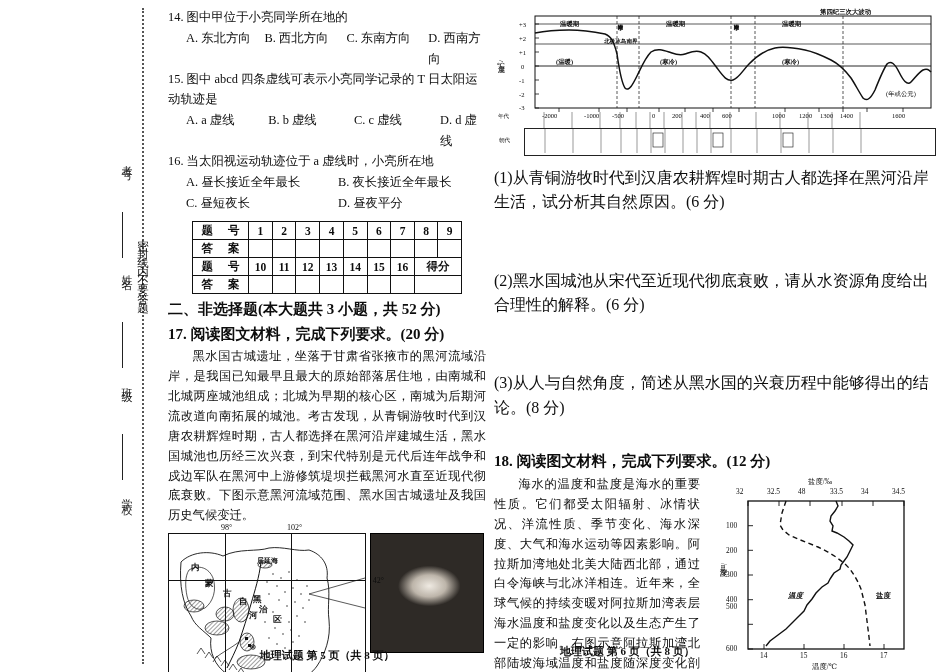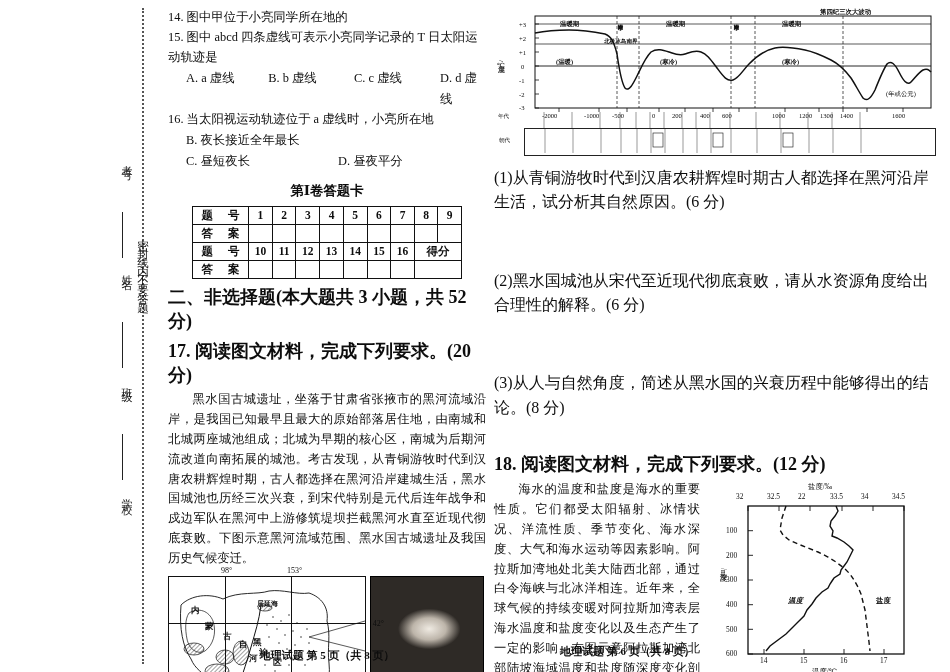--- a/index.html
+++ b/index.html
@@ -41,21 +41,21 @@
   .q{font-size:16px;line-height:1.52;margin:0 0 2px 0;}
   .q-stem{font-size:12.4px;line-height:1.6;}
   .opts{display:flex;font-size:12.4px;line-height:1.7;padding-left:18px;}
   .opts span{display:inline-block;}
   .o1{width:88px;}.o2{width:92px;}.o3{width:92px;}.o4{width:auto;}
   .opts2{display:flex;font-size:12.4px;line-height:1.75;padding-left:18px;}
   .opts2 .h{width:152px;}
   .sec-title{font-size:13.4px;font-weight:bold;text-align:center;margin:9px 0 6px;}
   .vol2{font-size:13.6px;font-weight:bold;text-align:center;margin:12px 0 8px;letter-spacing:1px;}
   .vol2 small{font-size:11px;font-weight:bold;letter-spacing:0;}
-  .big-head{font-size:18px;font-weight:bold;margin:6px 0 4px;}
+  .big-head{font-size:15px;font-weight:bold;margin:6px 0 4px;}
   .para{font-size:12.3px;line-height:1.62;text-indent:2em;text-align:justify;margin:3px 0 0;font-family:Liberation Mono, monospace;}
 
   
   table.answer-card{
     border-collapse:collapse;margin:6px auto 0;width:270px;
     border:1.6px solid #111;
   }
   table.answer-card td{
     border:1px solid #111;height:17px;text-align:center;
     font-size:11.5px;font-weight:bold;padding:0;
@@ -124,20 +124,26 @@
     <div class="seal-text">密封线内不要答题</div>
   </div>
 
   <div class="col-left">
 
     <div>
       <div class="q-stem">
         <span>14.</span>
         <span>图中甲位于小亮同学所在地的</span>
       </div>
+      <div class="opts">
+        <span class="o1">A. 东北方向</span>
+        <span class="o2">B. 西北方向</span>
+        <span class="o3">C. 东南方向</span>
+        <span class="o4">D. 西南方向</span>
+      </div>
     </div>
 
     <div>
       <div class="q-stem">
         <span>15.</span>
         <span>图中 abcd 四条虚线可表示小亮同学记录的 T 日太阳运动轨迹是</span>
       </div>
       <div class="opts">
         <span class="o1">A. a 虚线</span>
         <span class="o2">B. b 虚线</span>
@@ -145,29 +151,29 @@
         <span class="o4">D. d 虚线</span>
       </div>
     </div>
 
     <div>
       <div class="q-stem">
         <span>16.</span>
         <span>当太阳视运动轨迹位于 a 虚线时，小亮所在地</span>
       </div>
       <div class="opts2">
+        <span class="h">A. 昼长接近全年最长</span>
         <span>B. 夜长接近全年最长</span>
       </div>
       <div class="opts2">
         <span class="h">C. 昼短夜长</span>
         <span>D. 昼夜平分</span>
       </div>
     </div>
 
-    <div class="sec-title">第Ⅰ卷答题卡</div>
     <table class="answer-card">
       <tbody>
           <tr>
         <td class="lbl">题  号</td>
         <td class="n">1</td>
         <td class="n">2</td>
         <td class="n">3</td>
         <td class="n">4</td>
         <td class="n">5</td>
         <td class="n">6</td>
@@ -213,21 +219,21 @@
       </table>
 
 
     <div class="big-head">二、非选择题(本大题共 3 小题，共 52 分)</div>
     <div class="big-head">17. 阅读图文材料，完成下列要求。(20 分)</div>
     <div class="para">黑水国古城遗址，坐落于甘肃省张掖市的黑河流域沿岸，是我国已知最早且最大的原始部落居住地，由南城和北城两座城池组成；北城为早期的核心区，南城为后期河流改道向南拓展的城池。考古发现，从青铜游牧时代到汉唐农耕辉煌时期，古人都选择在黑河沿岸建城生活，黑水国城池也历经三次兴衰，到宋代特别是元代后连年战争和戍边军队在黑河中上游修筑堤坝拦截黑河水直至近现代彻底衰败。下图示意黑河流域范围、黑水国古城遗址及我国历史气候变迁。</div>
 
     <div class="fig-row">
       <div class="map-box">
         <div class="lon-lab" style="left:52px;">98°</div>
-        <div class="lon-lab" style="left:118px;">153°</div>
+        <div class="lon-lab" style="left:118px;">102°</div>
         <div class="lat-lab" style="top:42px;">42°</div>
 
         <div class="map-inner">
           
           <div class="grid-v" style="left:56px;"></div>
           <div class="grid-v" style="left:122px;"></div>
           <div class="grid-h" style="top:46px;"></div>
           
           
 
@@ -534,30 +540,30 @@
                    L108,124 L103,130 L100,136 L94,142 L88,148 L82,154 L74,160 L66,166 L62,171" fill="none" stroke="#111" stroke-width="1.4"></path>
 
           <path d="M82,26 L80,32 L78,38 L77,44 L76,50 L79,55 L85,60 L94,64 L104,68
                    L114,72 L124,77 L132,82 L140,88 L146,94 L150,100 L154,107 L157,114
                    L159,122 L161,130 L162,138 L163,146 L164,154 L165,162 L166,171" fill="none" stroke="#111" stroke-width="1.4" stroke-dasharray="5,3.5"></path>
         </svg>
 
         <div class="pf-axis-name" style="left:104px;top:2px;">盐度/‰</div>
         <div class="pf-lab" style="left:32px;top:12px;">32</div>
         <div class="pf-lab" style="left:63px;top:12px;">32.5</div>
-        <div class="pf-lab" style="left:94px;top:12px;">22</div>
+        <div class="pf-lab" style="left:94px;top:12px;">48</div>
         <div class="pf-lab" style="left:126px;top:12px;">33.5</div>
         <div class="pf-lab" style="left:157px;top:12px;">34</div>
         <div class="pf-lab" style="left:188px;top:12px;">34.5</div>
 
         <div class="pf-lab" style="left:22px;top:46px;">100</div>
         <div class="pf-lab" style="left:22px;top:71px;">200</div>
         <div class="pf-lab" style="left:22px;top:95px;">300</div>
         <div class="pf-lab" style="left:22px;top:120px;">400</div>
-        <div class="pf-lab" style="left:22px;top:145px;">500</div>
+        <div class="pf-lab" style="left:22px;top:127px;">500</div>
         <div class="pf-lab" style="left:22px;top:169px;">600</div>
         <div class="pf-ylab">深度/m</div>
 
         <div class="pf-lab" style="left:56px;top:176px;">14</div>
         <div class="pf-lab" style="left:96px;top:176px;">15</div>
         <div class="pf-lab" style="left:136px;top:176px;">16</div>
         <div class="pf-lab" style="left:176px;top:176px;">17</div>
         <div class="pf-axis-name" style="left:108px;top:187px;">温度/℃</div>
 
         <div class="pf-series" style="left:84px;top:116px;font-style:italic;">温度</div>

